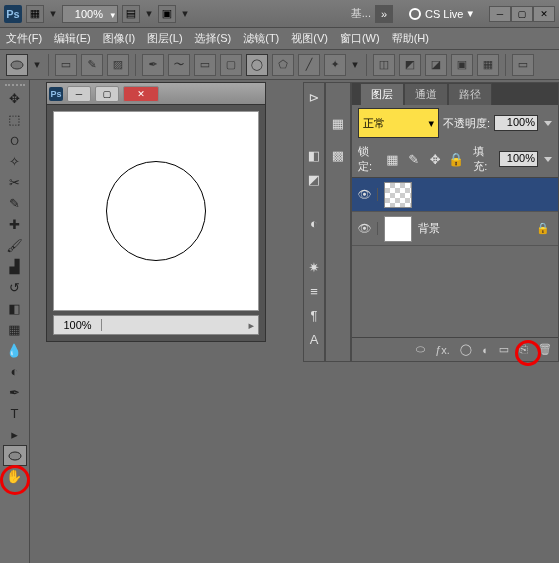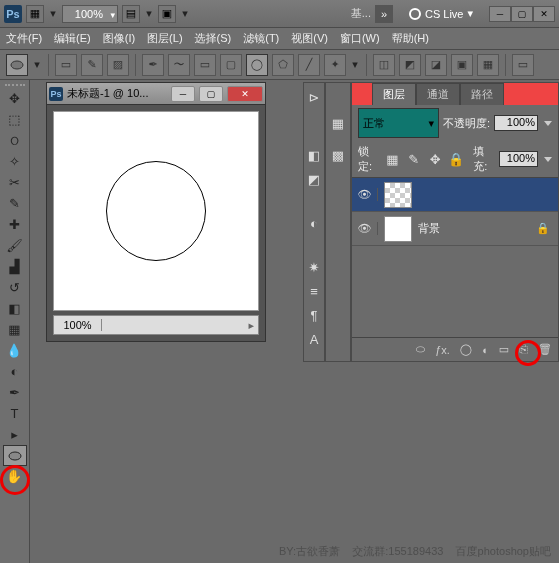--- a/index.html
+++ b/index.html
@@ -35,25 +35,25 @@
 .canvas{background:#fff;margin:6px 6px 0 6px;height:200px;position:relative;border:1px solid #999}
 .circle{width:100px;height:100px;border:1px solid #000;border-radius:50%;position:absolute;left:50%;top:50%;transform:translate(-50%,-50%)}
 .doc-status{height:20px;display:flex;align-items:center;margin:4px 6px;background:#ddd;border:1px solid #888}
 .doc-status .z{width:48px;text-align:center;border-right:1px solid #888}
 
 .right{position:absolute;right:0;top:2px;width:256px;height:280px;display:flex}
 .right-strip1{width:32px;background:#6b6b6b;border:1px solid #4a4a4a;display:flex;flex-direction:column;align-items:center;padding-top:30px;gap:12px}
 .right-strip2{width:26px;background:#6b6b6b;border:1px solid #4a4a4a;display:flex;flex-direction:column;align-items:center;padding-top:4px;gap:4px}
 .strip-ico{width:20px;height:20px;display:flex;align-items:center;justify-content:center;color:#ddd;font-size:13px}
 .panel{flex:1;background:#6b6b6b;border:1px solid #4a4a4a;display:flex;flex-direction:column}
-.tabs{height:22px;display:flex;align-items:flex-end;padding-left:20px;gap:0;background:#ef4444}
+.tabs{height:22px;display:flex;align-items:flex-end;padding-left:8px;gap:0;background:#404040}
 .tab{padding:3px 10px;color:#ccc;background:#5a5a5a;border:1px solid #444;border-bottom:none}
 .tab.act{background:#6b6b6b;color:#fff}
 .row{display:flex;align-items:center;gap:4px;padding:3px 6px;color:#eee}
-.select{flex:1;height:30px;background:#0f766e;border:1px solid #333;color:#000;padding:12px 4px;display:flex;align-items:center;justify-content:space-between}
+.select{flex:1;height:30px;background:#fde047;border:1px solid #333;color:#000;padding:12px 4px;display:flex;align-items:center;justify-content:space-between}
 .numbox{width:44px;height:16px;background:#ddd;border:1px solid #333;color:#000;text-align:right;padding-right:2px}
 .tri{width:0;height:0;border-left:4px solid transparent;border-right:4px solid transparent;border-top:5px solid #ccc;margin-left:2px}
 .layers{flex:1;background:#6b6b6b;border-top:1px solid #444;overflow:hidden}
 .layer{display:flex;align-items:center;height:34px;border-bottom:1px solid #555}
 .layer.sel{background:#2c4a7c;color:#fff}
 .eye{width:26px;text-align:center;border-right:1px solid #555;color:#ddd}
 .thumb{width:28px;height:26px;margin:0 6px;border:1px solid #888;background:#fff}
 .thumb.checker{background:repeating-conic-gradient(#ccc 0 25%,#fff 0 50%) 0 0/10px 10px}
 .layer .name{flex:1;color:#eee}
 .layer.sel .name{color:#fff}
@@ -160,21 +160,20 @@
           <ellipse cx="8" cy="6" rx="6" ry="4" fill="#888" stroke="#222"></ellipse>
         </svg>
       </div>
     <div class="tool">✋</div>
     <div class="red-circ" style="left:0;bottom:68px"></div>
   </div>
 
   <div class="doc-win">
     <div class="doc-title">
       <div class="ps-logo" style="width:14px;height:14px;font-size:9px">Ps</div>
-      <span class="t">未标题-1 @ 10...</span>
       <div class="doc-btn">─</div>
       <div class="doc-btn">▢</div>
       <div class="doc-btn close">✕</div>
     </div>
     <div class="canvas">
       <div class="circle"></div>
     </div>
     <div class="doc-status">
       <div class="z">100%</div>
       <div style="flex:1"></div>
@@ -244,18 +243,13 @@
         <span>◯</span>
         <span>◐</span>
         <span>▭</span>
         <span>⎘</span>
         <span>🗑</span>
         <div class="red-circ" style="right:18px;bottom:-4px;width:26px;height:26px"></div>
       </div>
     </div>
   </div>
 
-  <div class="footer">
-    <span>BY:古欲香萧</span>&nbsp;&nbsp;&nbsp;
-    <span>交流群:155189433</span>&nbsp;&nbsp;&nbsp;
-    <span>百度photoshop贴吧</span>
-  </div>
 </div>
 
 </body></html>

